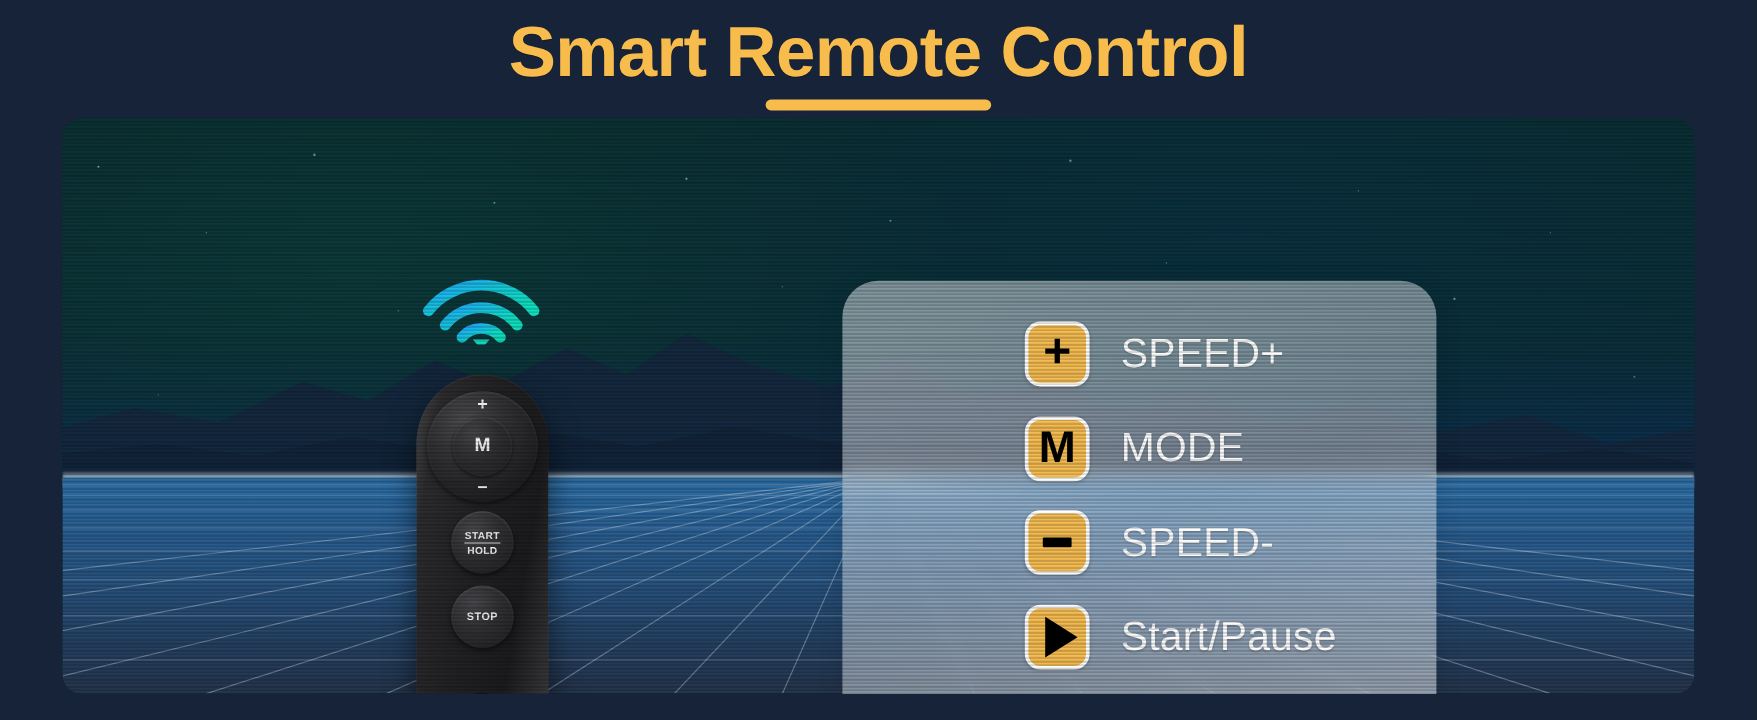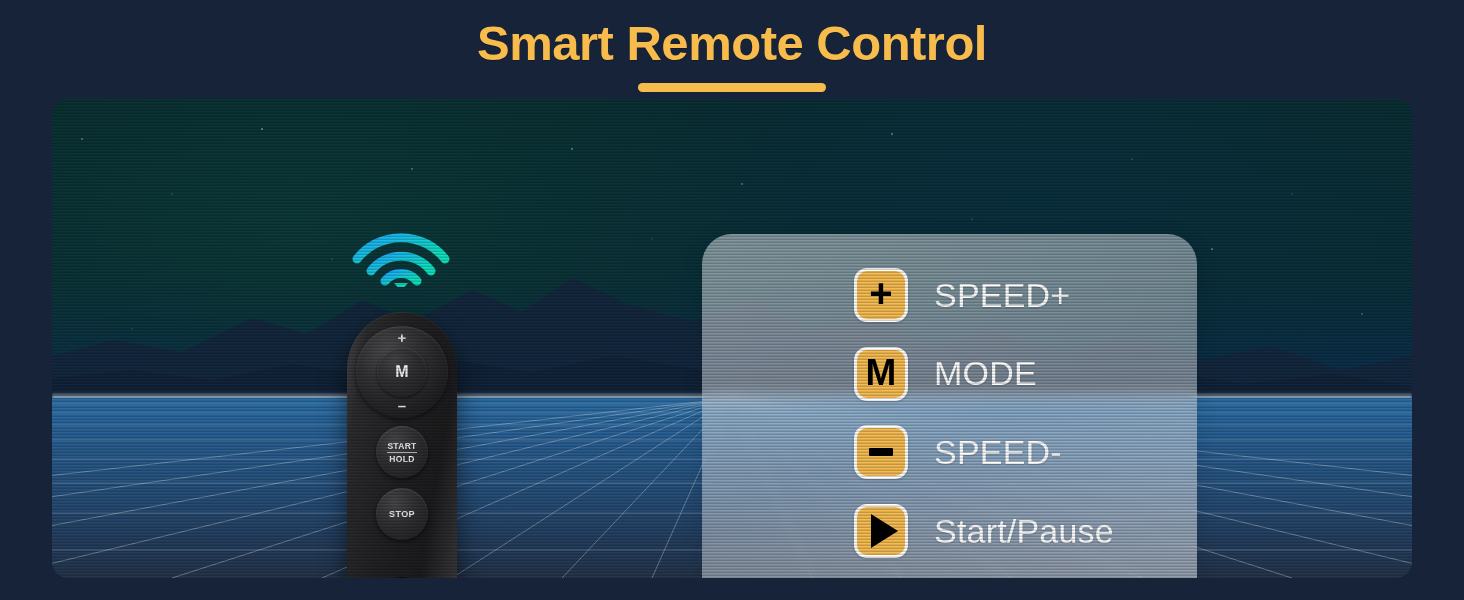--- a/index.html
+++ b/index.html
@@ -22,21 +22,21 @@
     position: absolute;
     top: 12px;
     left: 0;
     width: 1464px;
     text-align: center;
     z-index: 10;
   }
 
   .page-title {
     font-family: "Liberation Sans", sans-serif;
-    font-size: 49px;
+    font-size: 59px;
     font-weight: bold;
     color: #F7BC4C;
     letter-spacing: -0.5px;
     line-height: 62px;
     text-shadow: 0 1px 0 rgba(0,0,0,0.25);
   }
 
   .title-underline {
     width: 188px;
     height: 9px;

